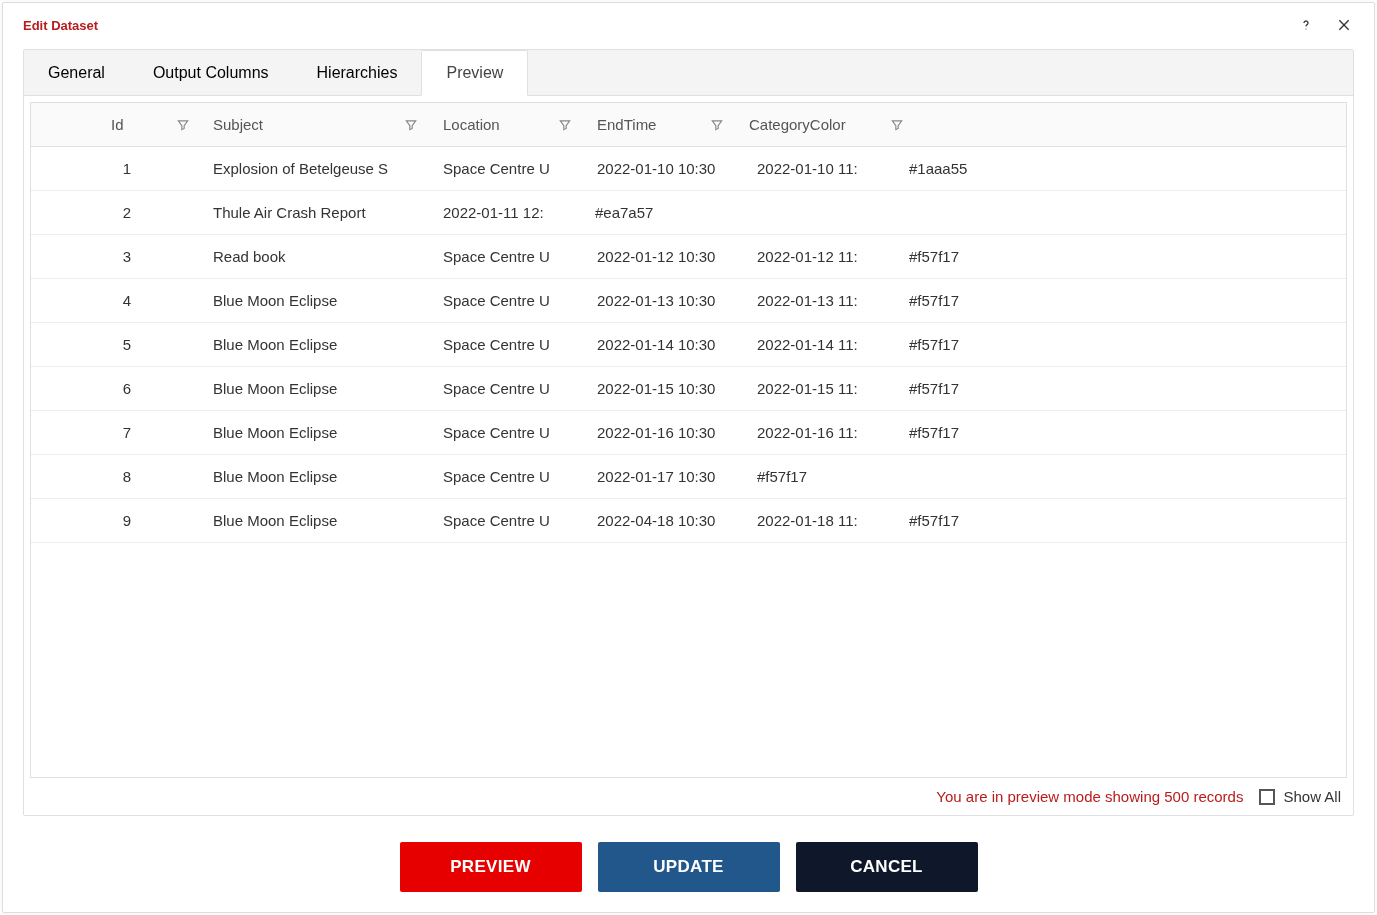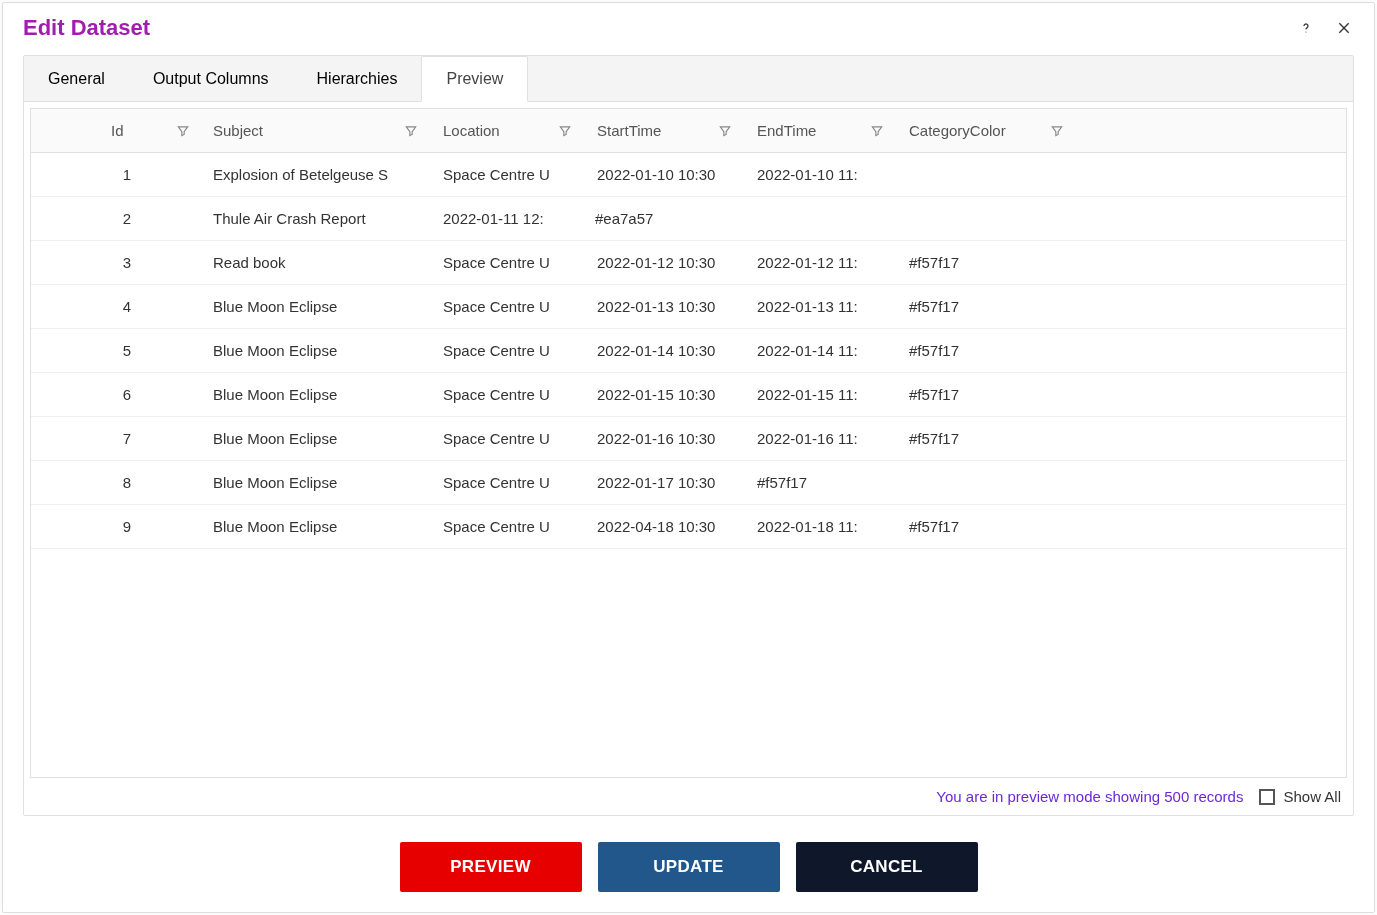--- a/index.html
+++ b/index.html
@@ -24,23 +24,23 @@
     padding: 12px 20px 20px 20px;
     box-shadow: 0 0 8px rgba(0,0,0,0.05);
   }
   .modal-header {
     display: flex;
     align-items: center;
     justify-content: space-between;
     padding-bottom: 8px;
   }
   .modal-title {
-    font-size: 22px;
+    font-size: 13px;
     font-weight: 600;
-    color: #a21caf;
+    color: #b91c1c;
   }
   .header-icons {
     display: flex;
     align-items: center;
     gap: 18px;
   }
   .icon-btn {
     width: 20px; height: 20px;
     display: flex; align-items: center; justify-content: center;
     cursor: pointer;
@@ -142,21 +142,21 @@
   .col-et    { width: 152px; }
   .col-cc    { width: 180px; }
   .footer-bar {
     display: flex;
     justify-content: flex-end;
     align-items: center;
     gap: 16px;
     padding: 10px 12px 10px 12px;
     font-size: 15px;
   }
-  .preview-note { color: #6d28d9; }
+  .preview-note { color: #b91c1c; }
   .showall {
     display: flex; align-items: center; gap: 8px;
     color: #333; cursor: pointer;
   }
   .checkbox {
     width: 16px; height: 16px;
     border: 2px solid #555;
     display: inline-block;
   }
   .button-row {
@@ -251,26 +251,20 @@
             <svg class="filter-icon" viewBox="0 0 24 24" fill="none" stroke="currentColor" stroke-width="2">
                 <path d="M4 5h16l-6 8v5l-4 2v-7L4 5z"></path>
               </svg>
           </div>
           <div class="hcell col-loc">
             <span>Location</span>
             <svg class="filter-icon" viewBox="0 0 24 24" fill="none" stroke="currentColor" stroke-width="2">
                 <path d="M4 5h16l-6 8v5l-4 2v-7L4 5z"></path>
               </svg>
           </div>
-          <div class="hcell col-st">
-            <span>StartTime</span>
-            <svg class="filter-icon" viewBox="0 0 24 24" fill="none" stroke="currentColor" stroke-width="2">
-                <path d="M4 5h16l-6 8v5l-4 2v-7L4 5z"></path>
-              </svg>
-          </div>
           <div class="hcell col-et">
             <span>EndTime</span>
             <svg class="filter-icon" viewBox="0 0 24 24" fill="none" stroke="currentColor" stroke-width="2">
                 <path d="M4 5h16l-6 8v5l-4 2v-7L4 5z"></path>
               </svg>
           </div>
           <div class="hcell col-cc">
             <span>CategoryColor</span>
             <svg class="filter-icon" viewBox="0 0 24 24" fill="none" stroke="currentColor" stroke-width="2">
                 <path d="M4 5h16l-6 8v5l-4 2v-7L4 5z"></path>
@@ -278,20 +272,21 @@
           </div>
         </div>
 
         <div class="grid-body" id="grid-body">
             <div class="grid-row">
               <div class="cell col-id">1</div>
               <div class="cell col-sub">Explosion of Betelgeuse S</div>
               <div class="cell col-loc">Space Centre U</div>
               <div class="cell col-st">2022-01-10 10:30</div>
               <div class="cell col-et">2022-01-10 11:</div>
+              <div class="cell col-cc">#1aaa55</div>
             </div>
             <div class="grid-row">
               <div class="cell col-id">2</div>
               <div class="cell col-sub">Thule Air Crash Report</div>
               <div class="cell col-et">2022-01-11 12:</div>
               <div class="cell col-cc">#ea7a57</div>
             </div>
             <div class="grid-row">
               <div class="cell col-id">3</div>
               <div class="cell col-sub">Read book</div>

